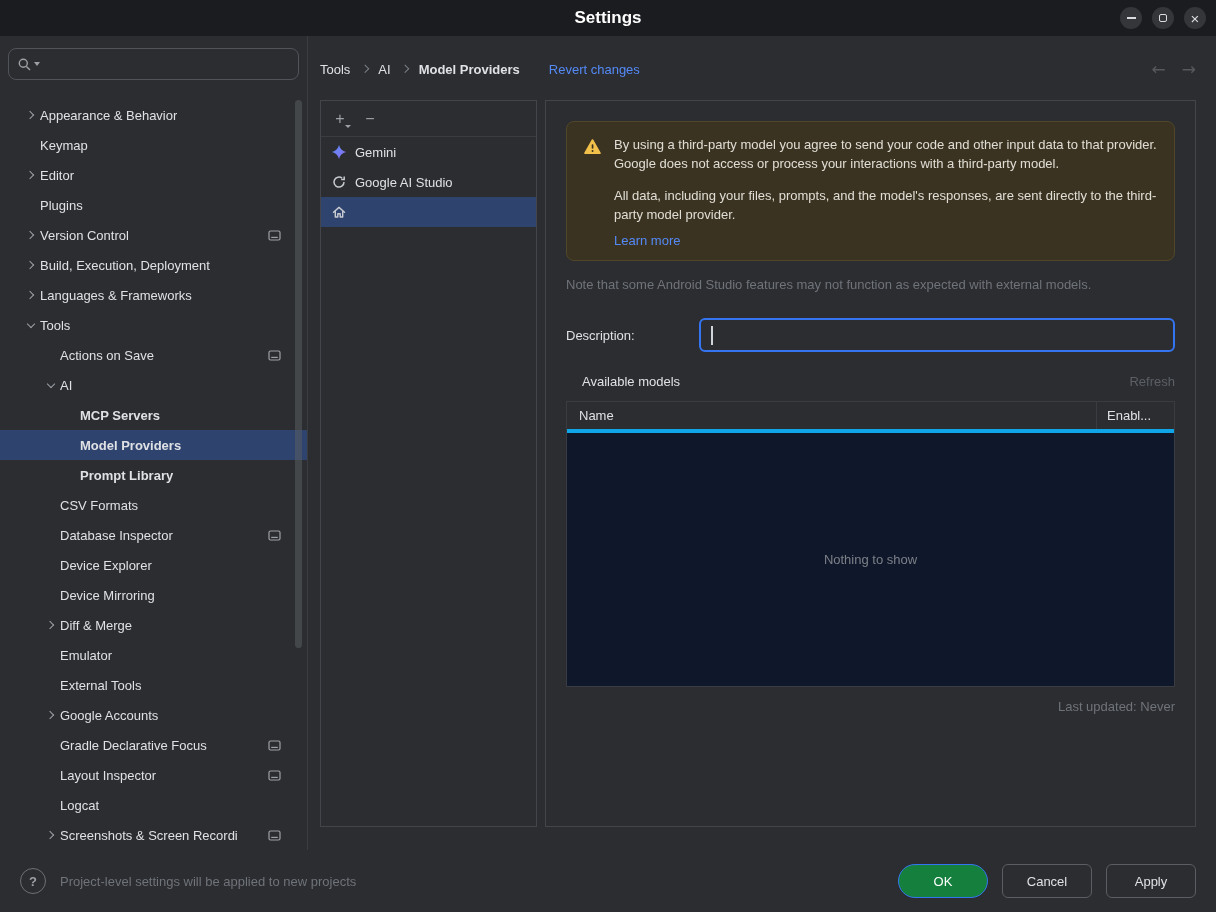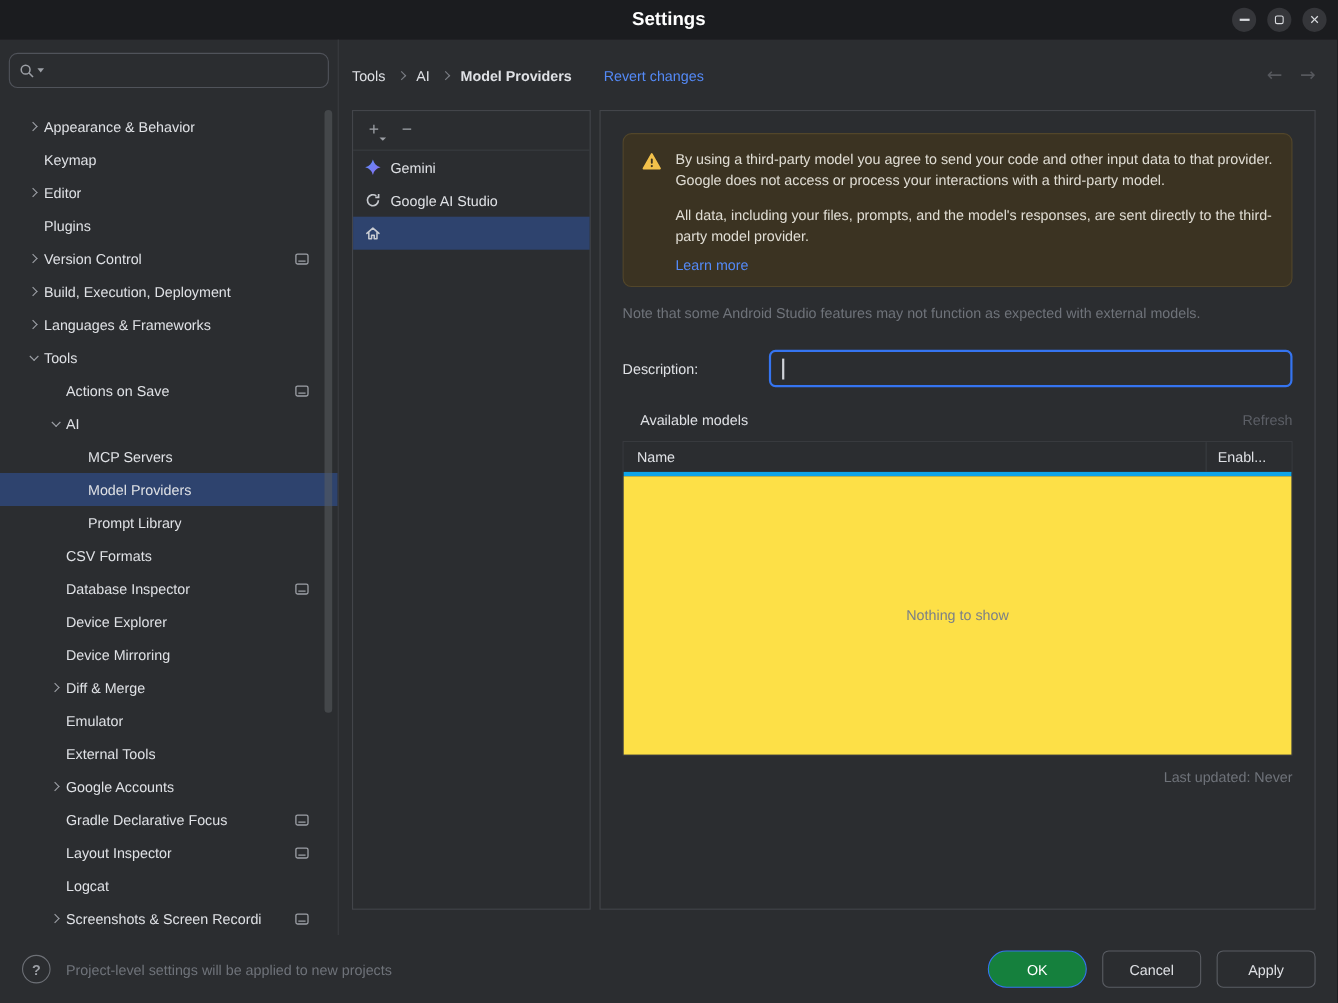--- a/index.html
+++ b/index.html
@@ -21,21 +21,21 @@
   .mainrow { flex:1; display:flex; min-height:0; }
 
   
   .sidebar { flex:0 0 308px; border-right:1px solid #3a3c40; position:relative; overflow:hidden; }
   .search-box { margin:12px 8px 0 8px; height:32px; border:1px solid #50535a; border-radius:8px; display:flex; align-items:center; padding:0 8px; gap:2px; }
   .search-box input { flex:1; background:transparent; border:none; outline:none; color:#dfe1e5; font:inherit; min-width:0; }
   .search-caret { width:0; height:0; border-left:3px solid transparent; border-right:3px solid transparent; border-top:4px solid #9da0a6; }
   .tree { margin-top:20px; }
   .trow { height:30px; display:flex; align-items:center; padding-right:26px; }
   .trow.selected { background:#2e436e; }
-  .lvl0 { padding-left:22px; } .lvl1 { padding-left:42px; } .lvl2 { padding-left:62px; }
+  .lvl0 { padding-left:22px; } .lvl1 { padding-left:42px; } .lvl2 { padding-left:62px;font-weight:bold; }
   .chev { width:18px; flex:0 0 18px; display:flex; align-items:center; justify-content:center; }
   .chev::before { content:""; width:5px; height:5px; border-right:1.5px solid #9da0a6; border-bottom:1.5px solid #9da0a6; }
   .chev.r::before { transform:rotate(-45deg); margin-left:-2px; }
   .chev.d::before { transform:rotate(45deg); margin-top:-3px; }
   .chev.h::before { display:none; }
   .tlabel { white-space:nowrap; overflow:hidden; }
   .ticon { margin-left:auto; display:flex; padding-left:8px; flex:0 0 auto; }
   .scroll-thumb { position:absolute; right:5px; top:64px; width:7px; height:548px; background:#5a5c61; border-radius:4px; opacity:.55; }
 
   
@@ -76,21 +76,21 @@
   .input-wrap input { width:100%; background:transparent; border:none; outline:none; color:#dfe1e5; padding:0 10px; font:inherit; }
   .caret-bar { position:absolute; left:10px; top:6px; width:1.5px; height:19px; background:#d0d3d9; }
   .port-row { margin-top:18px; }
   .port-input { margin-left:20px; width:72px; height:28px; background:transparent; border:1px solid #55585e; border-radius:4px; color:#dfe1e5; padding:0 8px; font:inherit; outline:none; }
   .models-row { margin-top:22px; display:flex; align-items:center; justify-content:space-between;margin-left:16px; }
   .refresh { background:none; border:none; color:#5c5f66; font:inherit; }
   .mtable { margin-top:12px; border:1px solid #3a3c41; }
   .thead { display:flex; height:31px; border-bottom:4px solid #0ea5e9; align-items:stretch; background:#2b2d30; }
   .th-name { flex:1; padding-left:12px; display:flex; align-items:center; }
   .th-enabled { flex:0 0 78px; border-left:1px solid #3a3c41; padding-left:10px; display:flex; align-items:center; }
-  .tbody { height:253px; background:#fde047; display:flex; align-items:center; justify-content:center; color:#7c8087; }
+  .tbody { height:253px; background:#0f172a; display:flex; align-items:center; justify-content:center; color:#7c8087; }
   .last-updated { margin-top:12px; text-align:right; color:#6f737a; }
 
   
   .footer { flex:0 0 62px; display:flex; align-items:center; padding:0 20px; }
   .help-btn { width:26px; height:26px; border-radius:50%; border:1.4px solid #6d7076; color:#9da0a6; background:transparent; font-size:13px; font-weight:bold; display:flex; align-items:center; justify-content:center; flex:0 0 26px; }
   .footer-msg { color:#6f737a; margin-left:14px; }
   .spacer { flex:1; }
   .btn { min-width:90px; height:34px; border-radius:6px; border:1px solid #5a5d63; background:transparent; color:#dfe1e5; font:inherit; padding:0 18px; margin-left:14px; }
   .btn.primary { background:#15803d; border-color:#3574f0; color:#ffffff;border-radius:17px; }
 </style>

